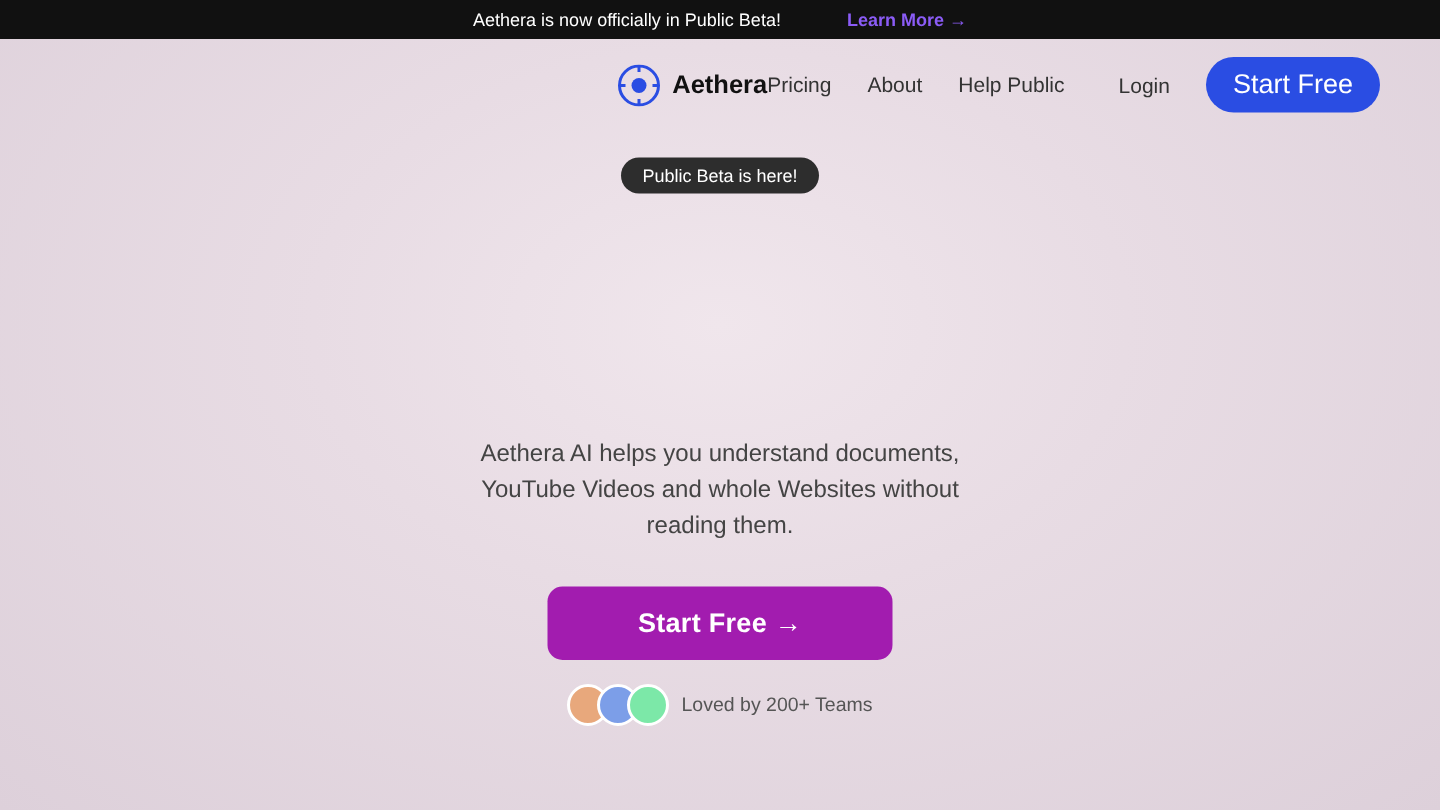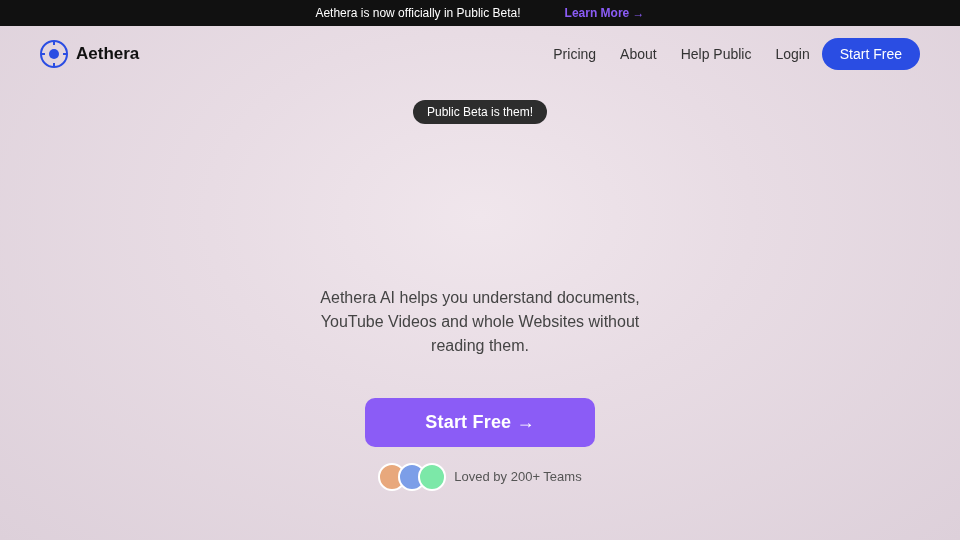--- a/index.html
+++ b/index.html
@@ -27,21 +27,21 @@
       color: #8b5cf6;
       font-weight: 600;
       text-decoration: none;
       margin-left: 40px;
     }
 
     
     .navbar {
       display: flex;
       align-items: center;
-      justify-content: space-between;
+      justify-content: flex-end;
       padding: 12px 40px;
       background: transparent;
     }
     .logo {
       display: flex;
       align-items: center;
       gap: 8px;
       font-size: 17px;
       font-weight: 700;
       color: #111;
@@ -68,21 +68,21 @@
       color: #333;
       cursor: pointer;
       padding-left: 12px;
     }
     .nav-btn-start {
       background: #2a4de3;
       color: #fff;
       border: none;
       border-radius: 20px;
       padding: 8px 18px;
-      font-size: 14px;
+      font-size: 18px;
       font-weight: 500;
       cursor: pointer;
     }
 
     
     .hero {
       display: flex;
       flex-direction: column;
       align-items: center;
       padding-top: 18px;
@@ -108,25 +108,25 @@
       max-width: 520px;
       margin-bottom: 18px;
       letter-spacing: -1px;
     }
 
     .hero-sub {
       font-size: 16px;
       color: #444;
       max-width: 360px;
       line-height: 1.5;
-      margin-bottom: 40px;
+      margin-bottom: 28px;
     }
 
     .cta-btn {
-      background: #8b5cf6;
+      background: #a21caf;
       color: #fff;
       border: none;
       border-radius: 10px;
       padding: 14px 60px;
       font-size: 18px;
       font-weight: 600;
       cursor: pointer;
       margin-bottom: 16px;
       letter-spacing: 0.2px;
     }
@@ -181,33 +181,33 @@
     <svg class="logo-icon" viewBox="0 0 28 28" fill="none">
       <circle cx="14" cy="14" r="13" stroke="#2a4de3" stroke-width="2" fill="none"></circle>
       <circle cx="14" cy="14" r="5" fill="#2a4de3"></circle>
       <line x1="14" y1="1" x2="14" y2="5" stroke="#2a4de3" stroke-width="2"></line>
       <line x1="14" y1="23" x2="14" y2="27" stroke="#2a4de3" stroke-width="2"></line>
       <line x1="1" y1="14" x2="5" y2="14" stroke="#2a4de3" stroke-width="2"></line>
       <line x1="23" y1="14" x2="27" y2="14" stroke="#2a4de3" stroke-width="2"></line>
     </svg>
     <span>Aethera</span>
   </div>
-  <div style="display:flex;align-items:center;gap:12px;">
+  <div style="display:flex;align-items:center;gap:24px;">
     <ul class="nav-links">
       <li><a>Pricing</a></li>
       <li><a>About</a></li>
       <li><a>Help Public</a></li>
     </ul>
     <button class="nav-btn-login">Login</button>
     <button class="nav-btn-start">Start Free</button>
   </div>
 </nav>
 
 <section class="hero">
-  <span class="badge">Public Beta is them!</span>
+  <span class="badge">Public Beta is here!</span>
   <h1 class="hero-title">
     <br>
     <br>
   </h1>
   <p class="hero-sub">Aethera AI helps you understand documents, YouTube Videos and whole Websites without reading them.</p>
   <button class="cta-btn">Start Free →</button>
   <div class="social-proof">
     <div class="avatars">
       <div class="avatar-img av1"></div>
       <div class="avatar-img av2"></div>

